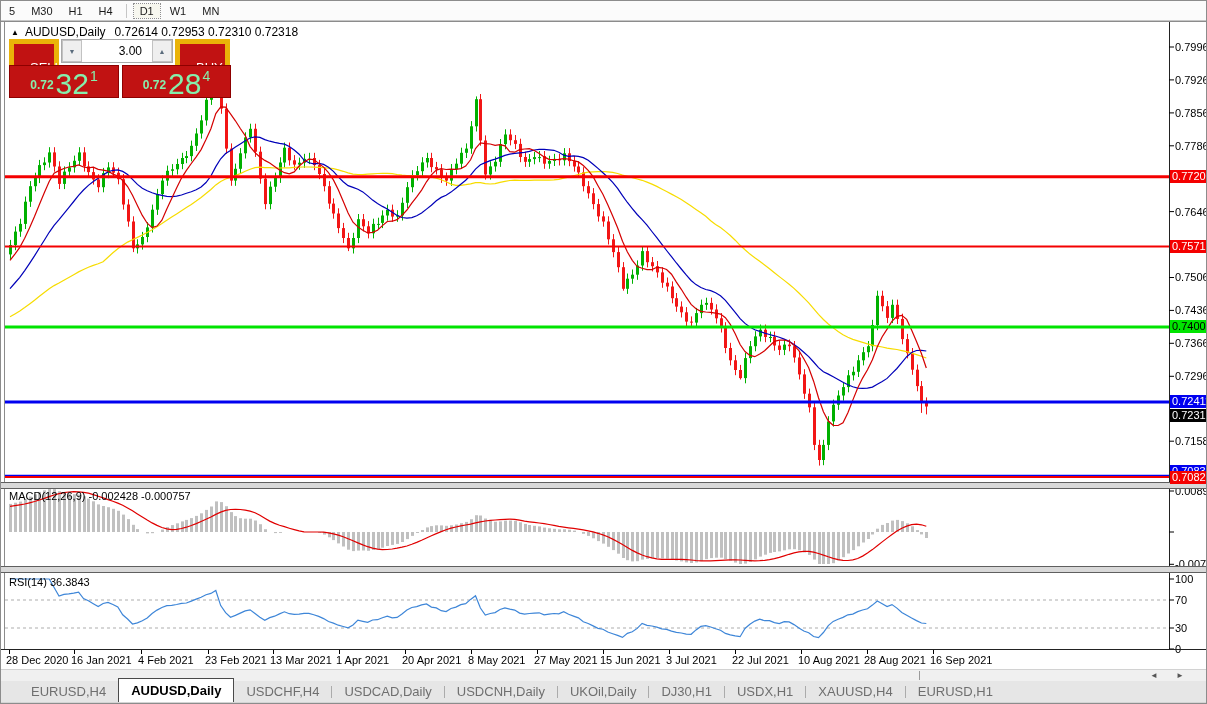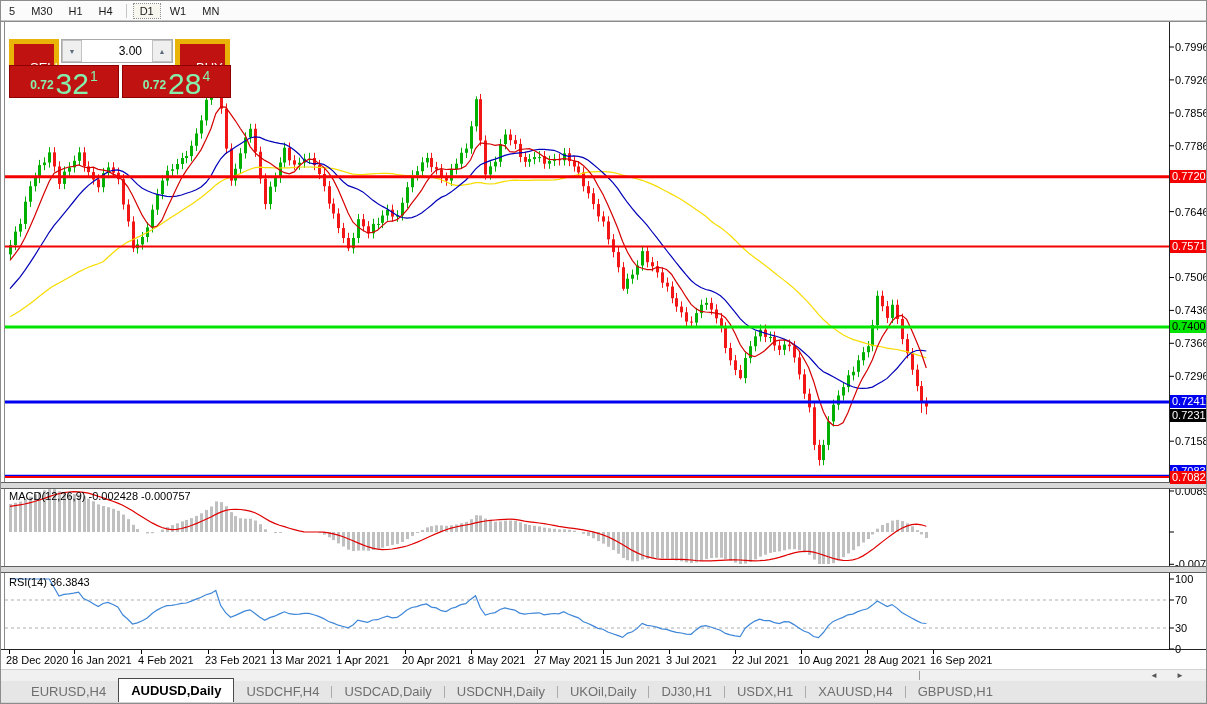--- a/index.html
+++ b/index.html
@@ -698,20 +698,23 @@
         <line x1="536.5" y1="648" x2="536.5" y2="653" stroke="#000"></line>
         <line x1="602.5" y1="648" x2="602.5" y2="653" stroke="#000"></line>
         <line x1="668.5" y1="648" x2="668.5" y2="653" stroke="#000"></line>
         <line x1="734.5" y1="648" x2="734.5" y2="653" stroke="#000"></line>
         <line x1="800.5" y1="648" x2="800.5" y2="653" stroke="#000"></line>
         <line x1="866.5" y1="648" x2="866.5" y2="653" stroke="#000"></line>
         <line x1="932.5" y1="648" x2="932.5" y2="653" stroke="#000"></line>
       </g>
     </svg>
 
+  <div class="chart-title">
+    <span class="marker">▲</span><span>AUDUSD,Daily</span><span class="ohlc">0.72614 0.72953 0.72310 0.72318</span>
+  </div>
 
   <div class="trade-panel">
     <div class="tp-row1">
       <button class="tp-btn tp-sell">SELL</button>
       <div class="tp-vol">
         <button class="tp-spinbtn">
             <span>▼</span>
           </button>
         <div class="tp-volval">3.00</div>
         <button class="tp-spinbtn">
@@ -800,17 +803,17 @@
       <div class="tab">USDCNH,Daily</div>
       <div class="tabsep"></div>
       <div class="tab">UKOil,Daily</div>
       <div class="tabsep"></div>
       <div class="tab">DJ30,H1</div>
       <div class="tabsep"></div>
       <div class="tab">USDX,H1</div>
       <div class="tabsep"></div>
       <div class="tab">XAUUSD,H4</div>
       <div class="tabsep"></div>
-      <div class="tab">GBPUSD,H1</div>
+      <div class="tab">EURUSD,H1</div>
     </div>
   <div class="bottomstrip"></div>
 
 </div>
 
 </body></html>

